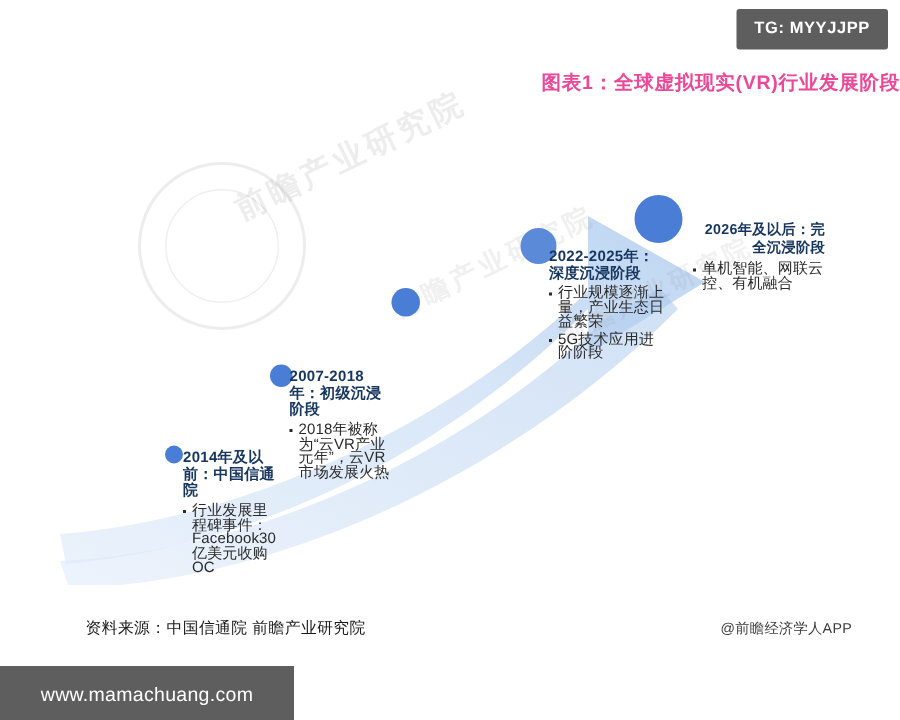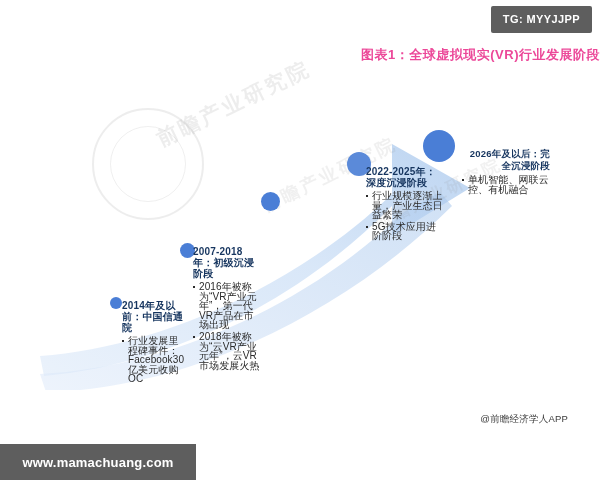--- a/index.html
+++ b/index.html
@@ -39,21 +39,20 @@
     bottom: 0;
     width: 196px;
     height: 36px;
     background: #5e5e5e;
     color: #ffffff;
     font-size: 13px;
     display: flex;
     align-items: center;
     justify-content: center;
     letter-spacing: 0.2px;
-    font-weight: bold;
   }
 
   
   .chart-title {
     position: absolute;
     left: 0;
     top: 46px;
     width: 600px;
     text-align: right;
     font-size: 13px;
@@ -240,21 +239,20 @@
     <ul class="bullets">
       <li>行业发展里程碑事件：Facebook30亿美元收购OC</li>
     </ul>
   </div>
 
   <div class="stage s2">
     <div class="stage-head">
       <span>2007-2018年：</span><span>初级沉浸阶段</span>
     </div>
     <ul class="bullets">
-      <li>2016年被称为“VR产业元年”，第一代VR产品在市场出现</li>
       <li>2018年被称为“云VR产业元年”，云VR市场发展火热</li>
     </ul>
   </div>
 
 
   <div class="stage s4">
     <div class="stage-head">
       <span>2022-2025年：</span><span>深度沉浸阶段</span>
     </div>
     <ul class="bullets">
@@ -265,17 +263,18 @@
 
   <div class="stage s5">
     <div class="stage-head">
       <span>2026年及以后：</span><span>完全沉浸阶段</span>
     </div>
     <ul class="bullets">
       <li>单机智能、网联云控、有机融合</li>
     </ul>
   </div>
 
+  <div class="source-note">资料来源：中国信通院 前瞻产业研究院</div>
   <div class="app-note">@前瞻经济学人APP</div>
 
   <div class="site-watermark">www.mamachuang.com</div>
 
 </div>
 
 </body></html>

